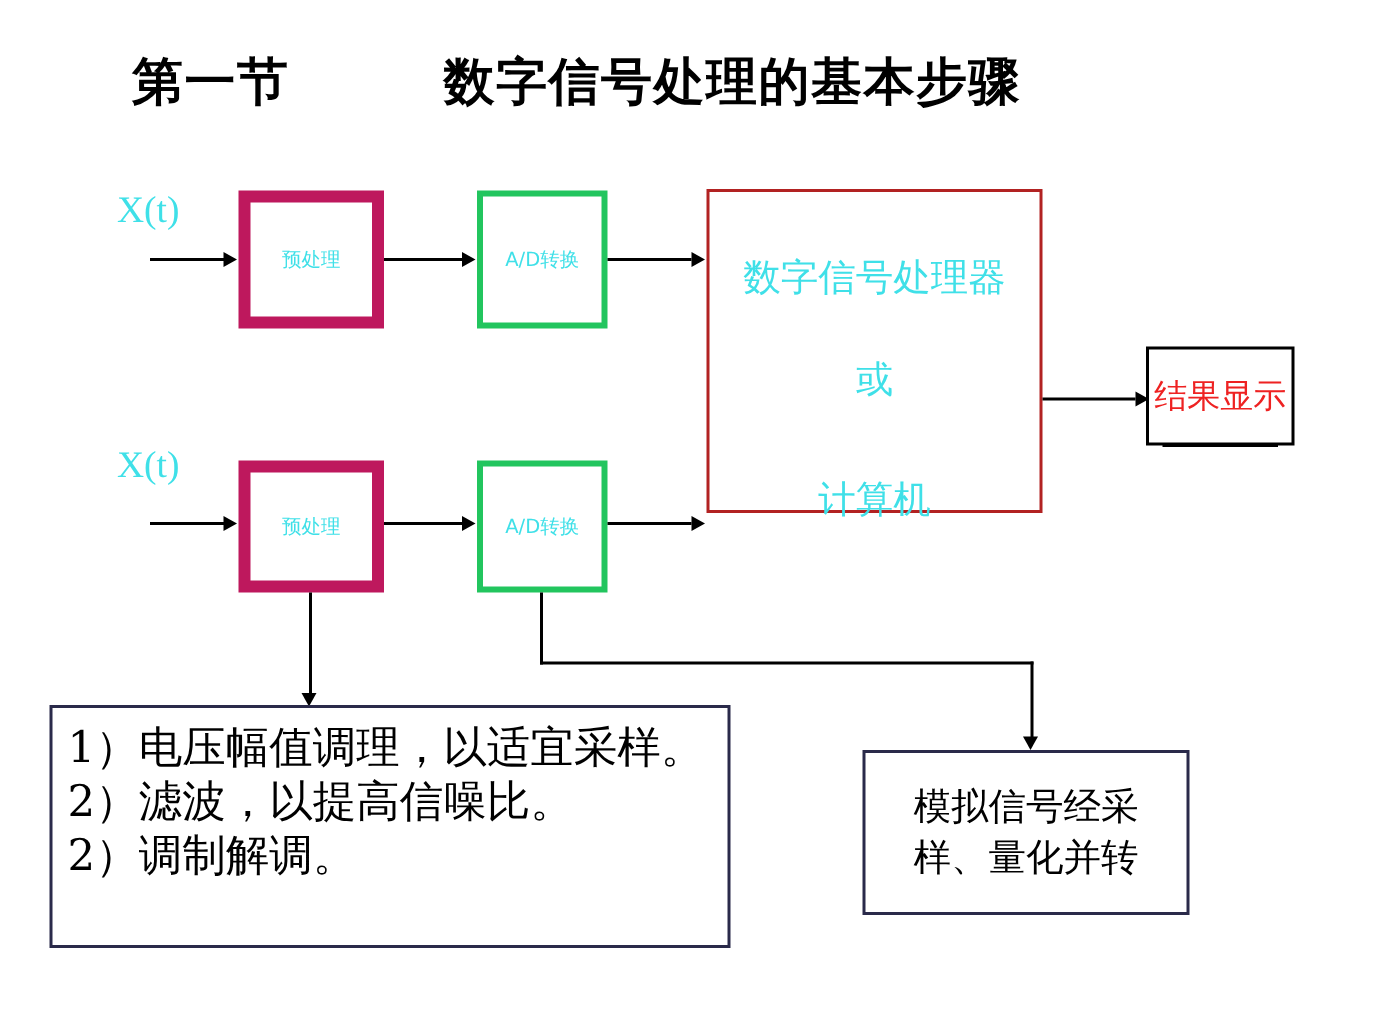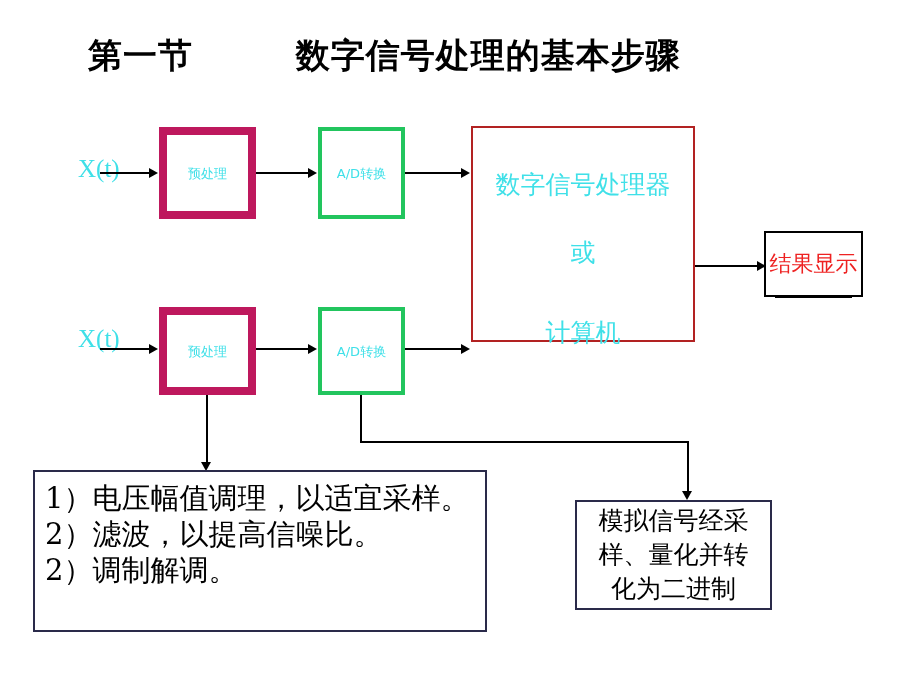--- a/index.html
+++ b/index.html
@@ -92,21 +92,20 @@
     font-family: "DejaVu Serif", "Liberation Serif", serif;
     white-space: nowrap;
   }
 
   .xlabel {
     position: absolute;
     color: #3fe0e8;
     font-size: 25px;
     font-family: "Liberation Serif", "DejaVu Serif", serif;
     white-space: nowrap;
-    margin-top: 28px;
   }
 
   
   .note-list {
     position: absolute;
     box-sizing: border-box;
     padding: 8px 10px 6px 10px;
     border: 2px solid #2a2a4a;
     background: #ffffff;
   }
@@ -232,19 +231,18 @@
   <div class="hline" style="left:360px; top:441px; width:329px;"></div>
   <div class="vline" style="left:687px; top:441px; height:52px;"></div>
   <div class="arrow-down" style="left:682px; top:491px;"></div>
 
   <div class="note-list" style="left:33px; top:470px; width:454px; height:162px;">
     <div class="row">1）电压幅值调理，以适宜采样。</div>
     <div class="row">2）滤波，以提高信噪比。</div>
     <div class="row">2）调制解调。</div>
   </div>
 
-  <div class="note-right" style="left:575px; top:500px; width:197px; height:110px;">
+  <div class="note-right" style="left:575px; top:500px; width:218px; height:110px;">
     <div class="row">模拟信号经采</div>
     <div class="row">样、量化并转</div>
-    <div class="row">化为二进制</div>
   </div>
 
 </div>
 
 </body></html>

